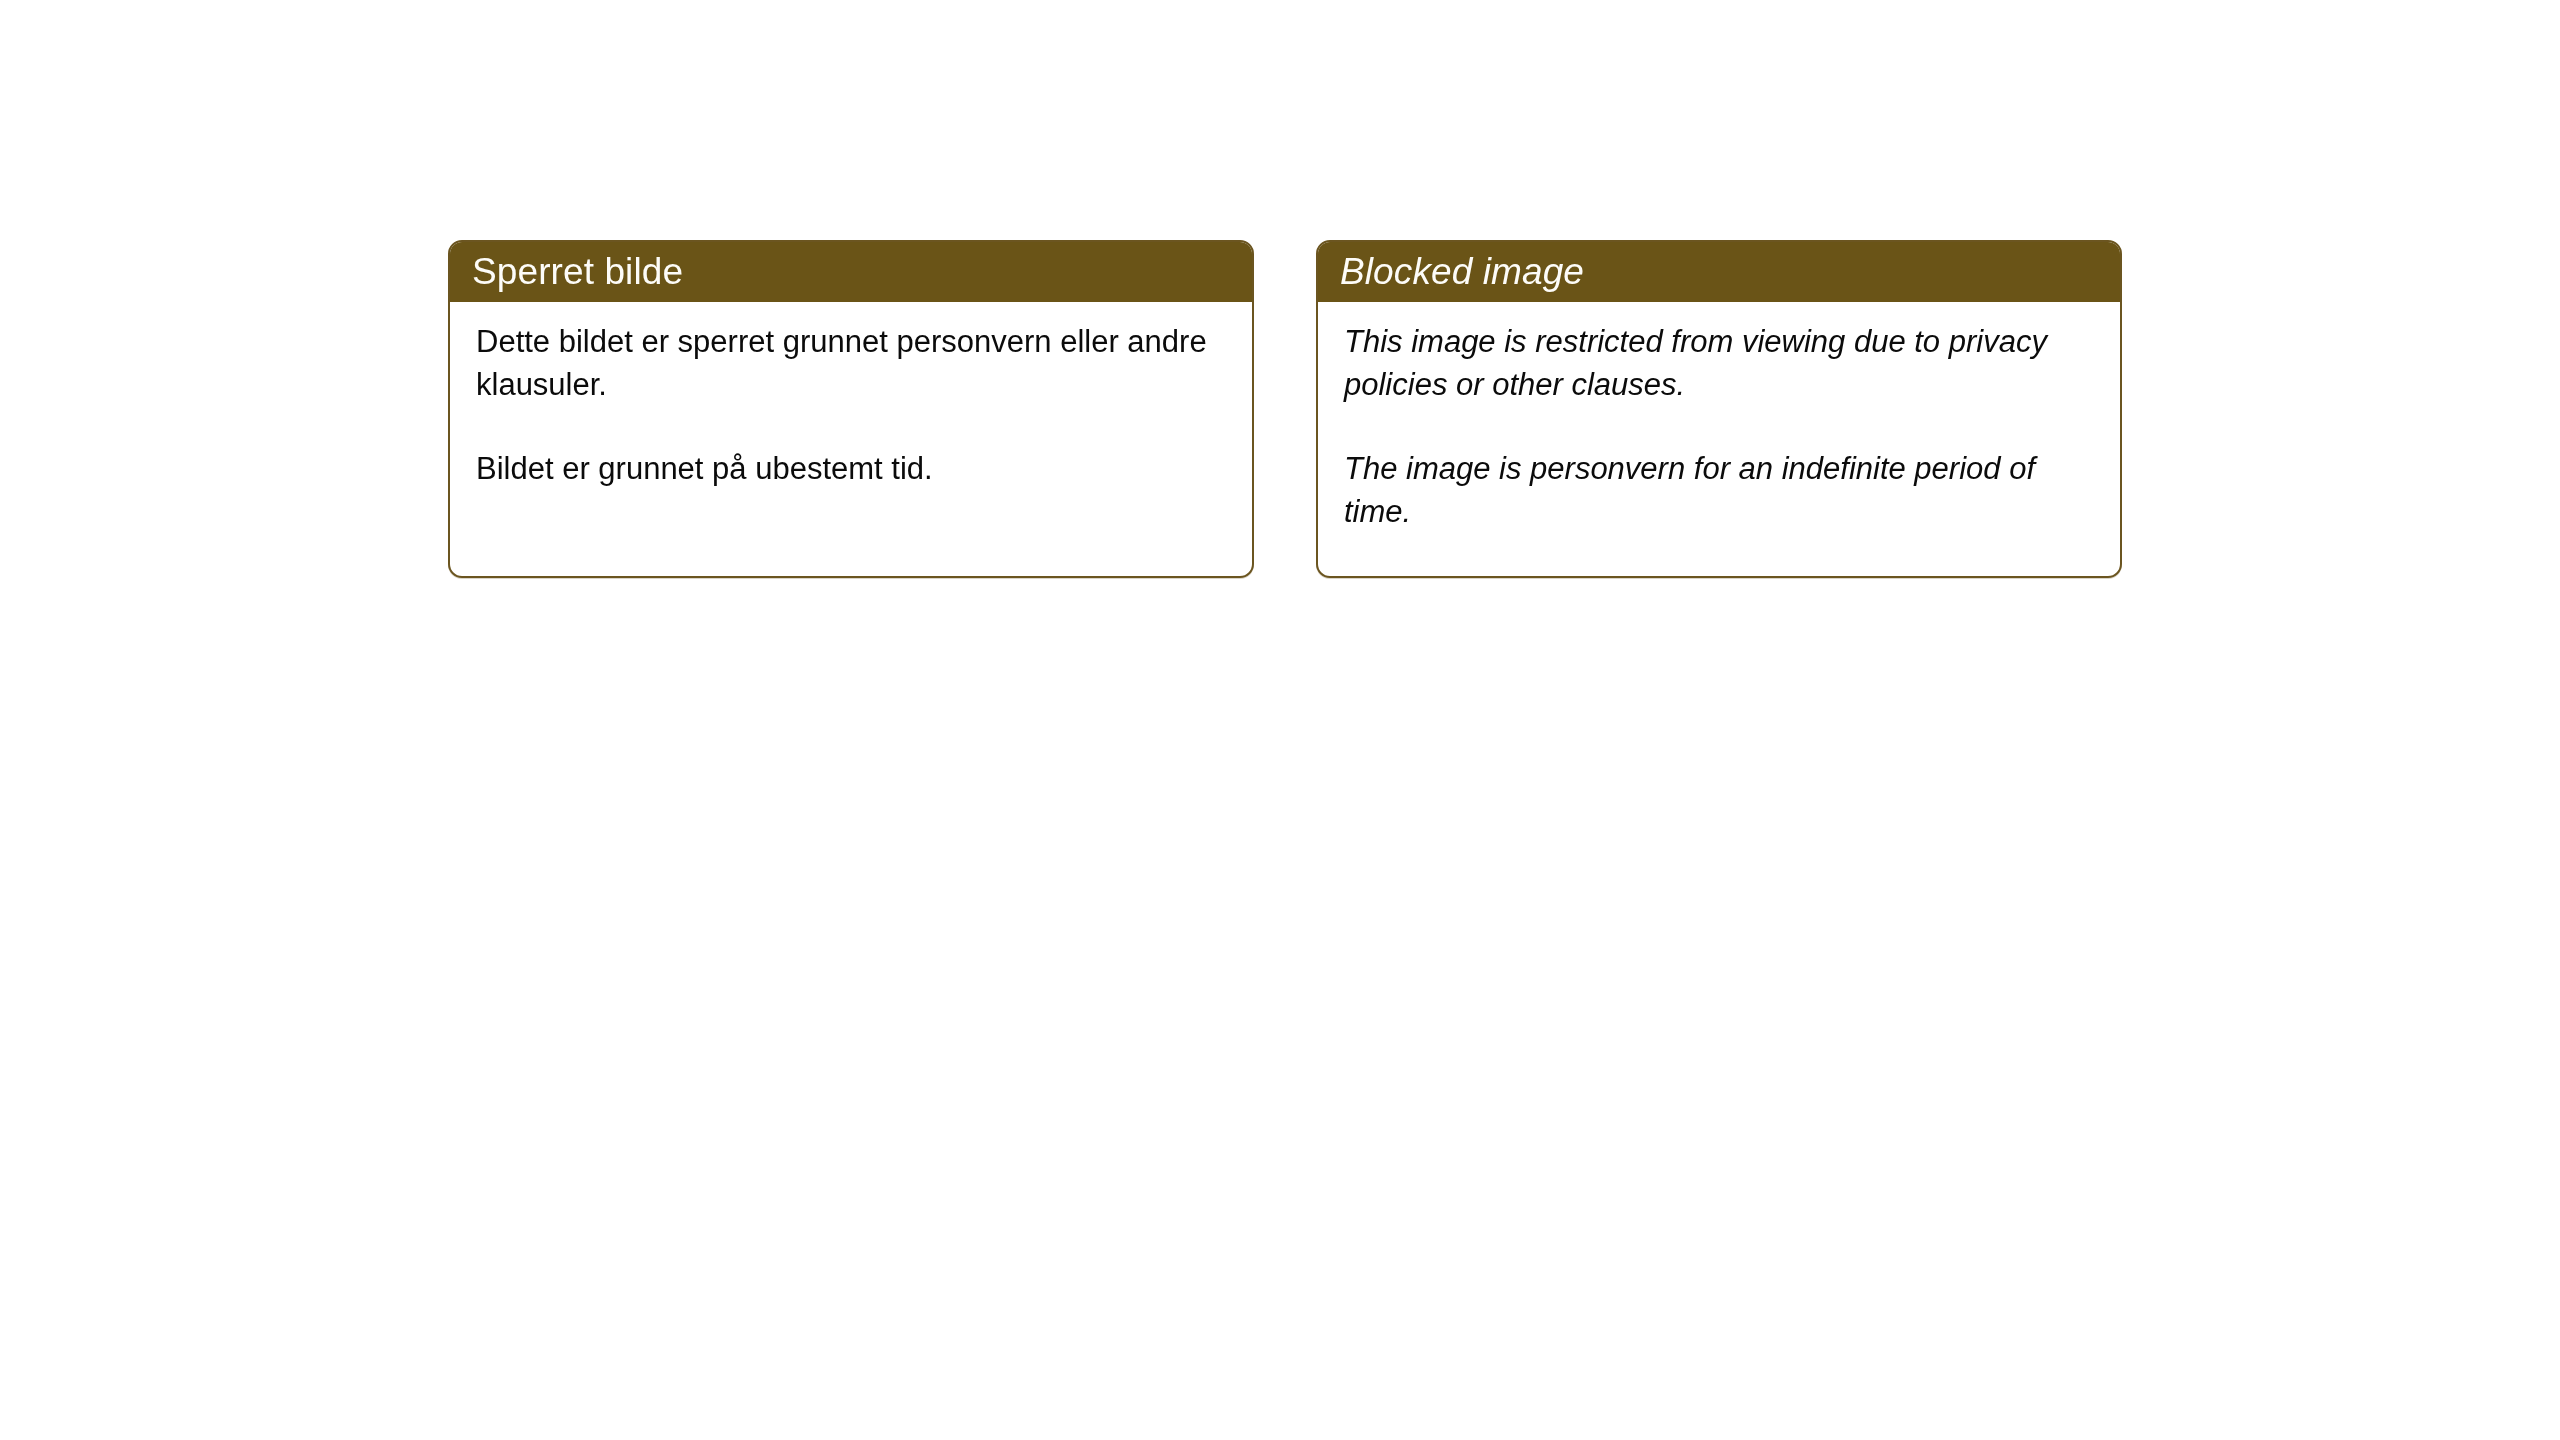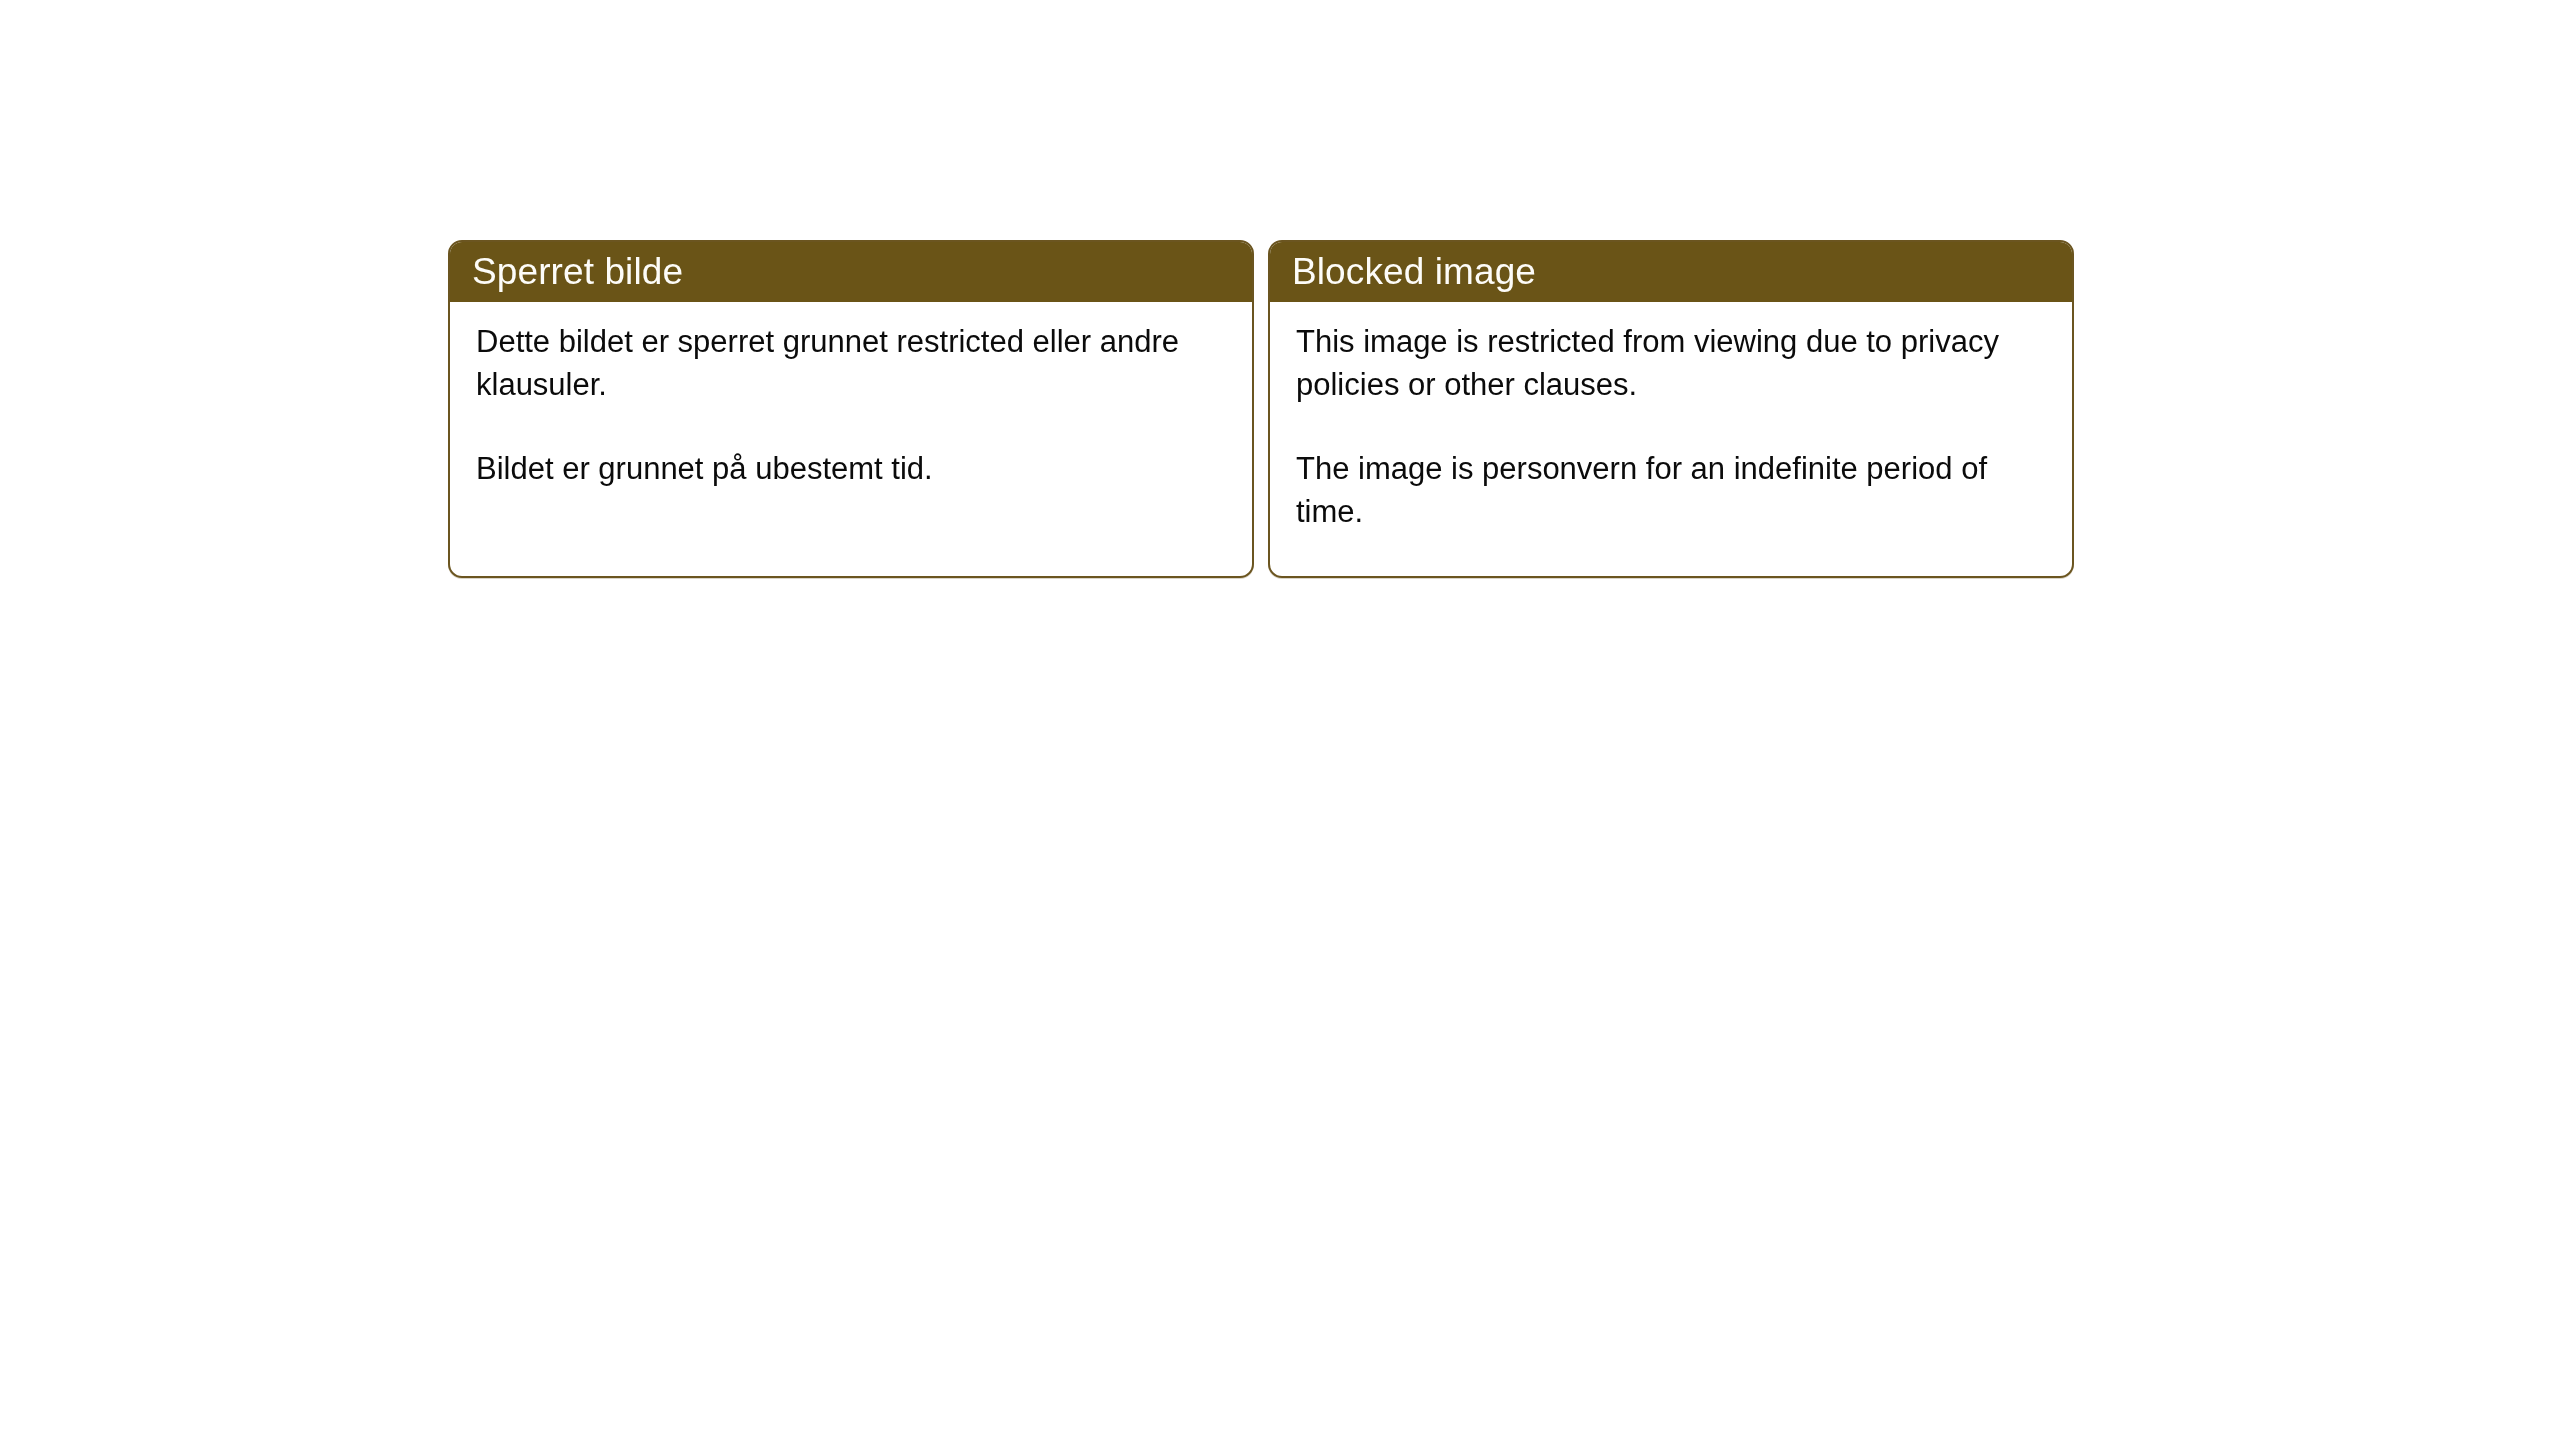--- a/index.html
+++ b/index.html
@@ -33,23 +33,24 @@
     box-shadow: 0 1px 0 rgba(107, 85, 32, 0.25);
   }
 
   #card-no {
     left: 448px;
     width: 806px;
     height: 338px;
   }
 
   #card-en {
-    left: 1268px;
+    left: 1316px;
     width: 806px;
     height: 338px;
+    font-style: italic;
   }
 
   .card-header {
     box-sizing: border-box;
     height: 62px;
     background: #6a5417;
     display: flex;
     align-items: center;
     padding: 0 0 0 24px;
     margin: -2px -2px 0 -2px;
@@ -88,21 +89,21 @@
 </head>
 <body>
 
 <div class="stage">
 
   <section class="notice-card" id="card-no">
     <div class="card-header">
       <h1 class="card-title">Sperret bilde</h1>
     </div>
     <div class="card-body">
-      <p class="body-paragraph">Dette bildet er sperret grunnet restricted eller andre klausuler.</p>
+      <p class="body-paragraph">Dette bildet er sperret grunnet personvern eller andre klausuler.</p>
       <div class="paragraph-gap"></div>
       <p class="body-paragraph">Bildet er grunnet på ubestemt tid.</p>
     </div>
   </section>
 
   <section class="notice-card" id="card-en">
     <div class="card-header">
       <h1 class="card-title">Blocked image</h1>
     </div>
     <div class="card-body">

